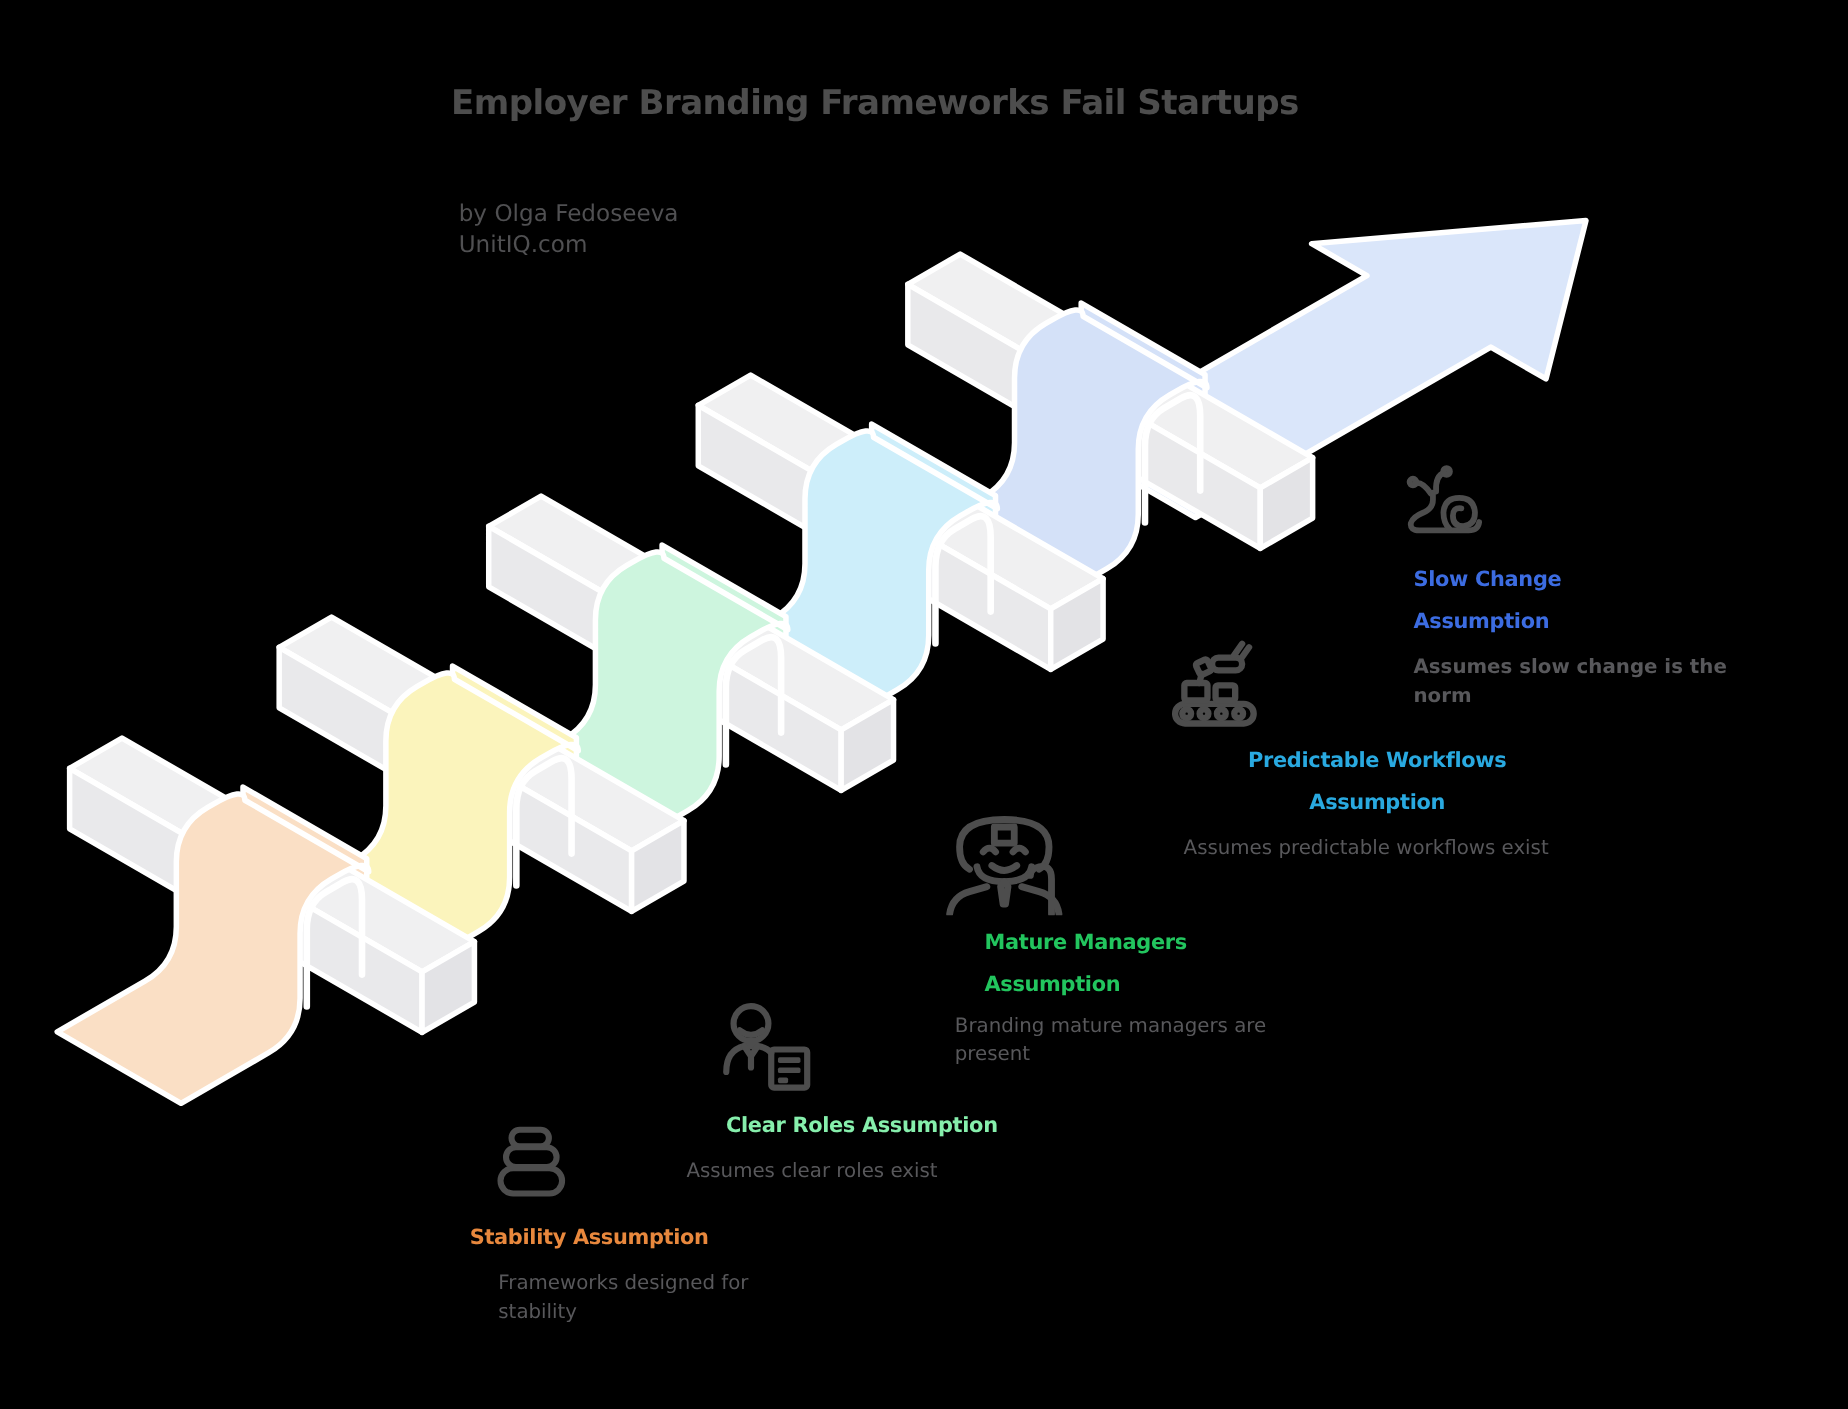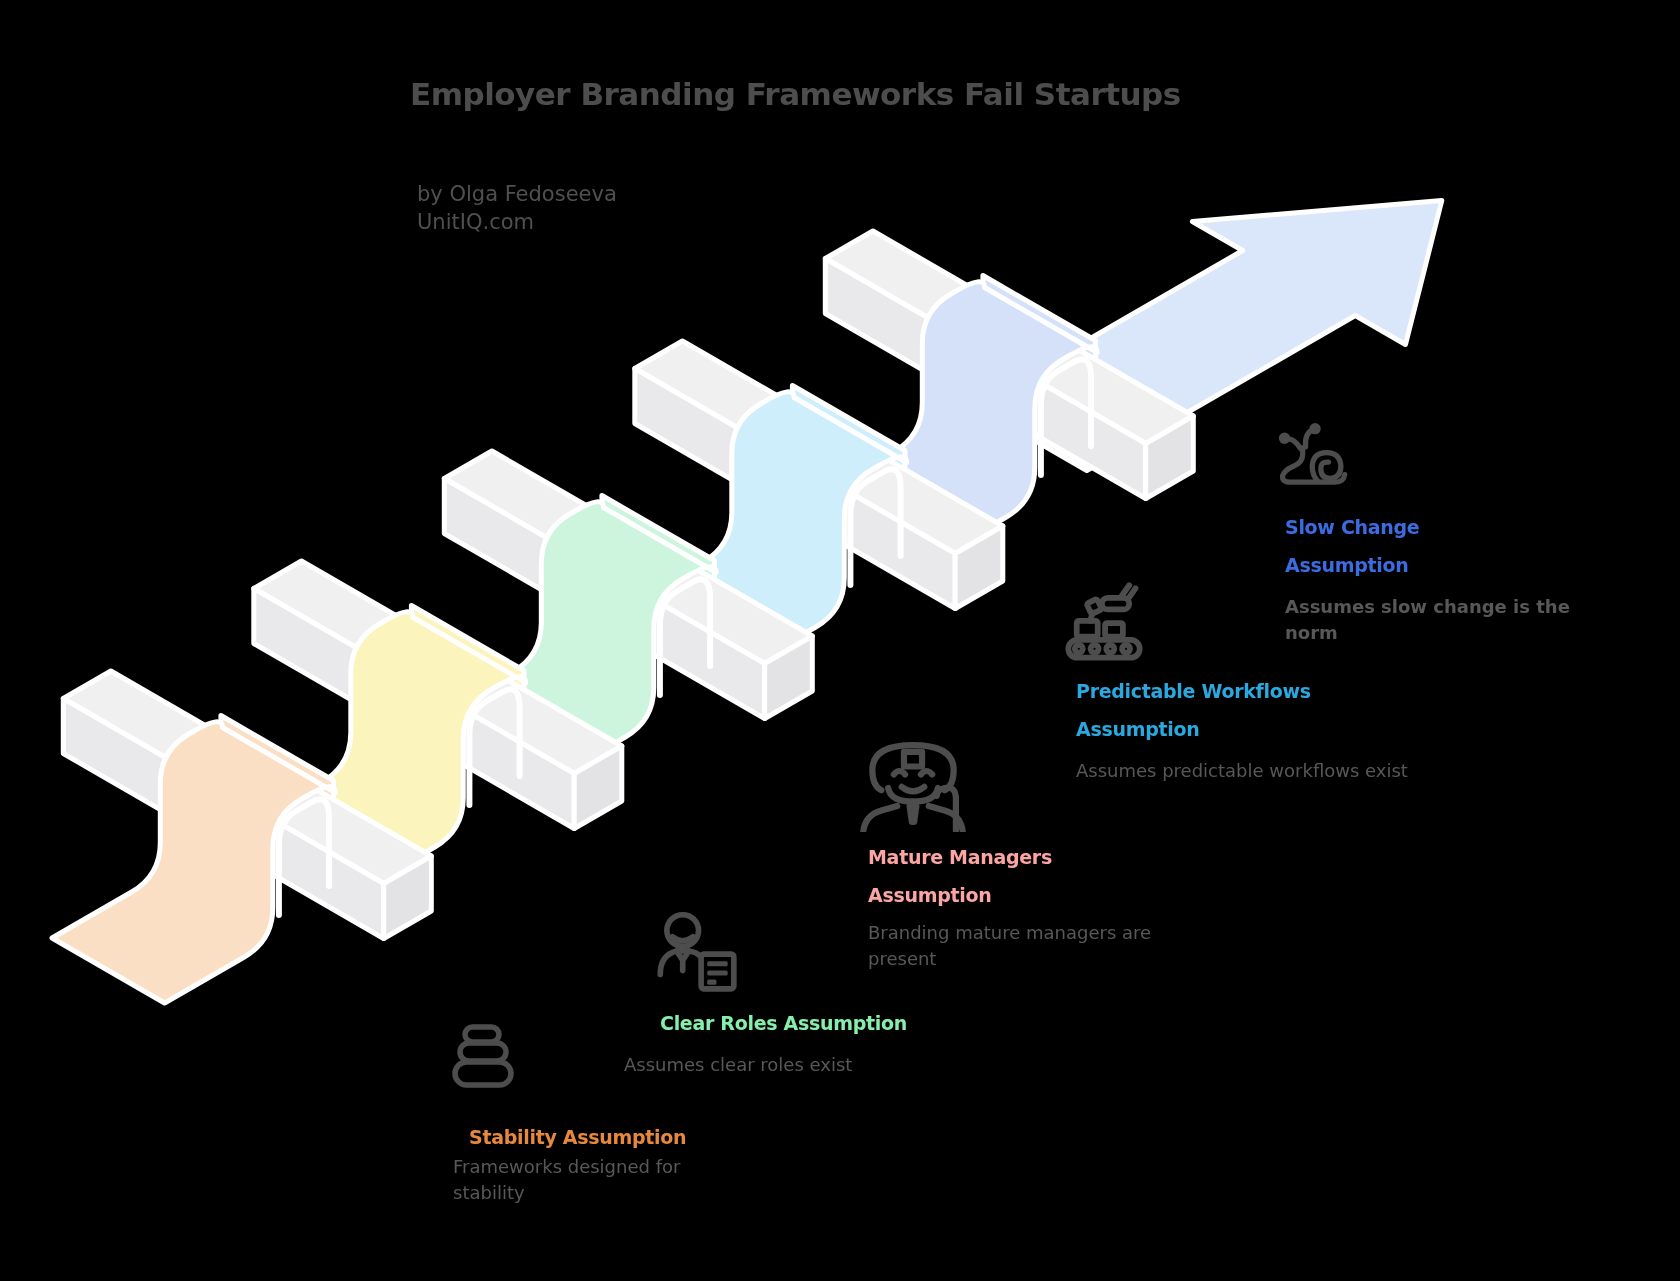--- a/index.html
+++ b/index.html
@@ -8,21 +8,21 @@
   #scene{position:absolute;left:0;top:0;width:1680px;height:1281px;}
   .abs{position:absolute;}
   .page-title{left:410px;top:76px;font-size:31px;font-weight:bold;color:var(--c-title,#4d4d4d);letter-spacing:-0.5px;white-space:nowrap;}
   .byline{left:417px;top:180px;font-size:21px;color:var(--c-byline,#505052);line-height:28px;}
   .step-heading{font-size:19px;font-weight:bold;line-height:38px;letter-spacing:-0.3px;}
   .step-desc{font-size:18px;line-height:26px;color:var(--c-text,#58585b);}
   .icon svg{width:100%;height:100%;display:block;}
   .icon svg *{stroke:var(--c-icon,#4d4d4d);stroke-width:5.5;fill:none;stroke-linecap:round;stroke-linejoin:round;}
   .icon svg .f{fill:var(--c-icon,#4d4d4d);stroke:none;}
   #s1-icon{left:443px;top:1008px;width:80px;height:84px;}
-  #s1-h{left:469px;top:1106px;width:420px;margin-top:12px;}
+  #s1-h{left:427px;top:1106px;width:420px;}
   #s1-d{left:453px;top:1154px;width:272px;}
   #s2-icon{left:650px;top:908px;width:92px;height:86px;}
   #s2-h{left:660px;top:1004px;width:430px;}
   #s2-d{left:624px;top:1052px;width:330px;}
   #s3-icon{left:854px;top:736px;width:118px;height:96px;}
   #s3-h{left:868px;top:838px;width:280px;}
   #s3-d{left:868px;top:920px;width:320px;}
   #s4-icon{left:1062px;top:580px;width:84px;height:84px;}
   #s4-h{left:1076px;top:672px;width:352px;}
   #s4-d{left:1076px;top:758px;width:340px;}
@@ -123,41 +123,41 @@
         <path d="M22 48 Q14 44 14 30 Q14 8 50 8 Q86 8 86 30 Q86 44 78 48"></path>
         <path d="M28 46 Q30 58 50 58 Q70 58 72 46"></path>
         <rect x="42" y="14" width="16" height="13"></rect>
         <path d="M33 34 q5 -6 10 0 M57 34 q5 -6 10 0"></path>
         <path d="M40 45 Q50 53 60 45"></path>
         <path d="M6 84 Q8 70 22 66 L36 62 M64 62 L78 66 Q92 70 94 84"></path>
         <path d="M47 62 L50 58 L53 62 L51 76 L49 76 Z"></path>
         <path d="M88 84 L88 56 Q88 44 78 46 Q71 47.5 71 53"></path>
       </svg>
     </div>
-    <div id="s3-h" class="abs step-heading" style="color: #fca5a5;">Mature Managers Assumption</div>
+    <div id="s3-h" class="abs step-heading" style="color: #22c55e; margin-left: 27px;">Mature Managers Assumption</div>
     <div id="s3-d" class="abs step-desc">Branding mature managers are present</div>
   </div>
 
   <div>
     <div id="s4-icon" class="abs icon">
       <svg viewBox="0 0 80 80">
         <rect x="6" y="57" width="68" height="17" rx="8.5"></rect>
         <circle cx="16" cy="65.5" r="3.8"></circle>
         <circle cx="31" cy="65.5" r="3.8"></circle>
         <circle cx="46" cy="65.5" r="3.8"></circle>
         <circle cx="61" cy="65.5" r="3.8"></circle>
         <rect x="14" y="39" width="20" height="15" rx="2"></rect>
         <rect x="41" y="41" width="17" height="13" rx="2"></rect>
         <rect x="38" y="17" width="26" height="11" rx="5.5"></rect>
         <path d="M57 15 L64 5 M63 18 L70 8"></path>
         <rect x="25" y="20" width="11" height="11" rx="2" transform="rotate(-25 30 25)"></rect>
         <path d="M29 31 L27 39"></path>
       </svg>
     </div>
-    <div id="s4-h" class="abs step-heading" style="color: rgb(41, 169, 224);">Predictable Workflows Assumption</div>
+    <div id="s4-h" class="abs step-heading" style="color: rgb(41, 169, 224); text-align: center;">Predictable Workflows Assumption</div>
     <div id="s4-d" class="abs step-desc">Assumes predictable workflows exist</div>
   </div>
 
   <div>
     <div id="s5-icon" class="abs icon">
       <svg viewBox="0 0 90 75">
         <path d="M28 32 Q20 20 13 22"></path>
         <circle cx="11" cy="21" r="3.2"></circle>
         <path d="M33 30 Q32 15 41 12"></path>
         <circle cx="43" cy="11" r="3.2"></circle>

